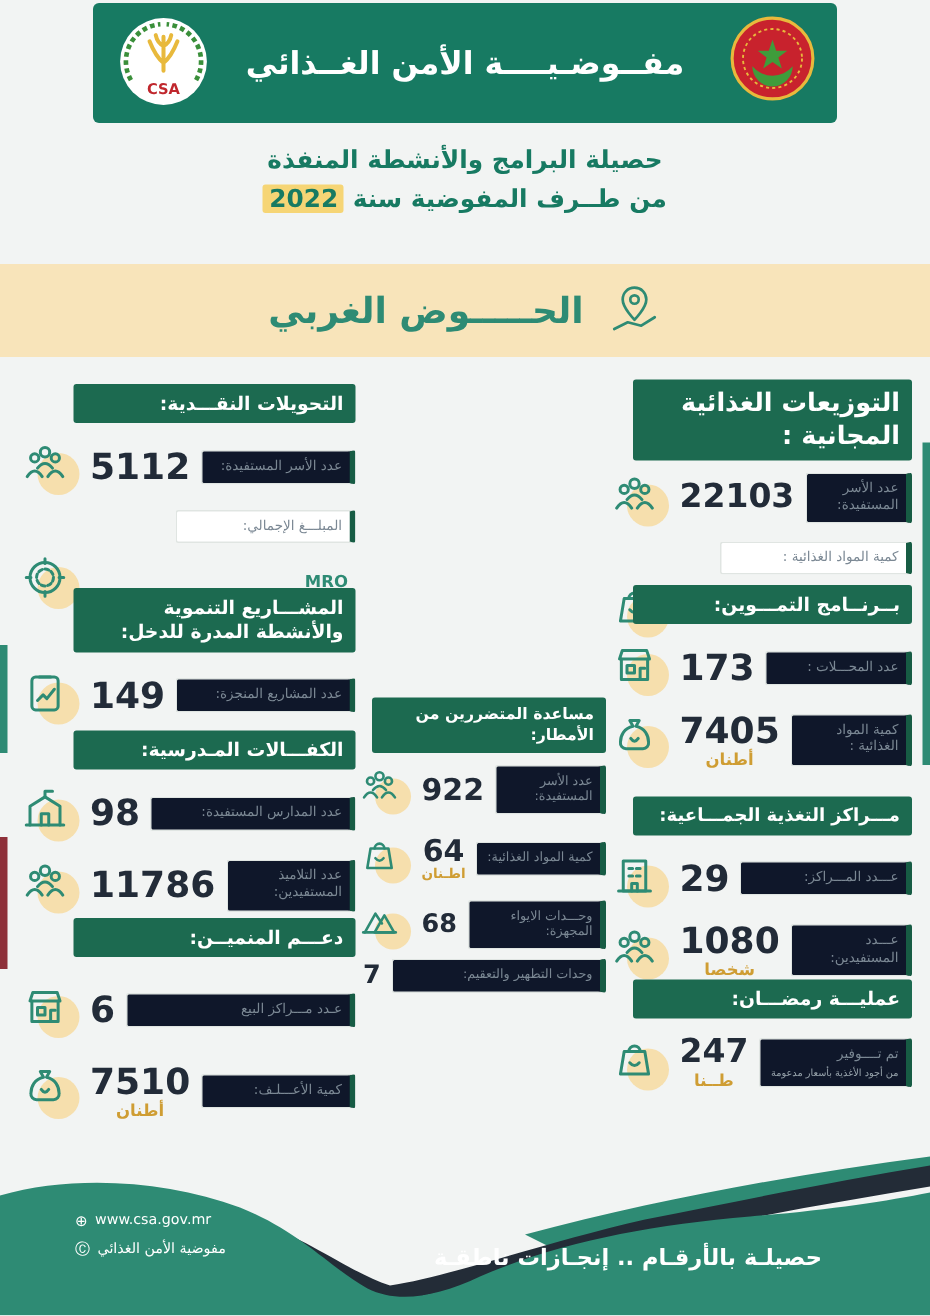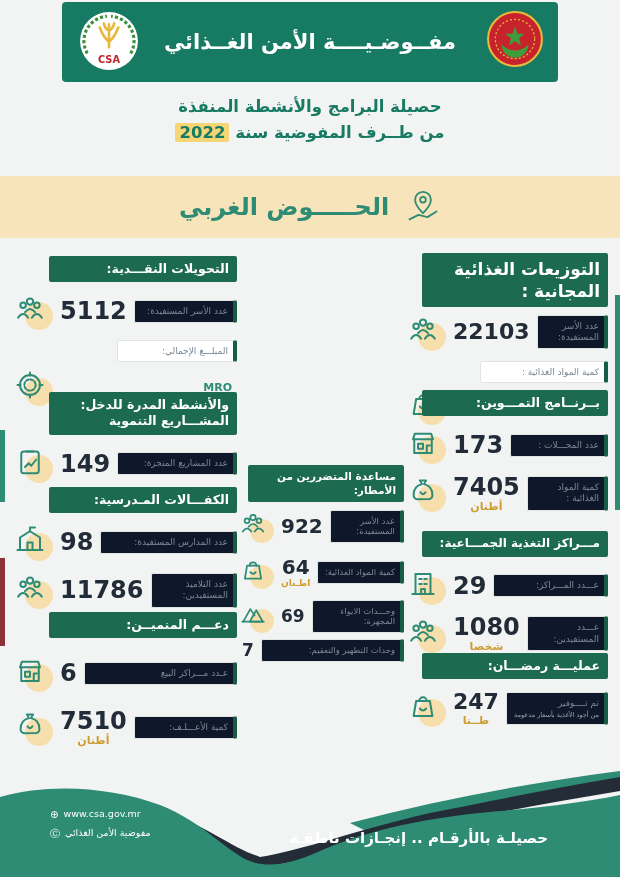--- a/index.html
+++ b/index.html
@@ -217,22 +217,22 @@
           <span class="bub"></span>
           <svg>
             <use href="#i-coins"></use>
           </svg>
         </div>
     </div>
   </div>
 
   <div class="card" style="left:15px;top:392px;width:222px">
     <div class="chead">
+      <div>المشـــاريع التنموية</div>
       <div>والأنشطة المدرة للدخل:</div>
-      <div>المشـــاريع التنموية</div>
     </div>
     <div class="stat-row">
       <div class="lbl">عدد المشاريع المنجزة:</div>
       <div class="num">149</div>
       <div class="icon-b">
           <span class="bub"></span>
           <svg>
             <use href="#i-chart"></use>
           </svg>
         </div>
@@ -412,21 +412,21 @@
       </div>
       <div class="icon-b">
           <span class="bub"></span>
           <svg>
             <use href="#i-bag"></use>
           </svg>
         </div>
     </div>
     <div class="stat-row" style="margin-top:10px">
       <div class="lbl">وحـــدات الايواء المجهزة:</div>
-      <div class="num" style="font-size:17px">69</div>
+      <div class="num" style="font-size:17px">68</div>
       <div class="icon-b">
           <span class="bub"></span>
           <svg>
             <use href="#i-tent"></use>
           </svg>
         </div>
     </div>
     <div class="stat-row" style="margin-top:6px">
       <div class="lbl">وحدات التطهير والتعقيم:</div>
       <div class="num" style="font-size:17px">7</div>

